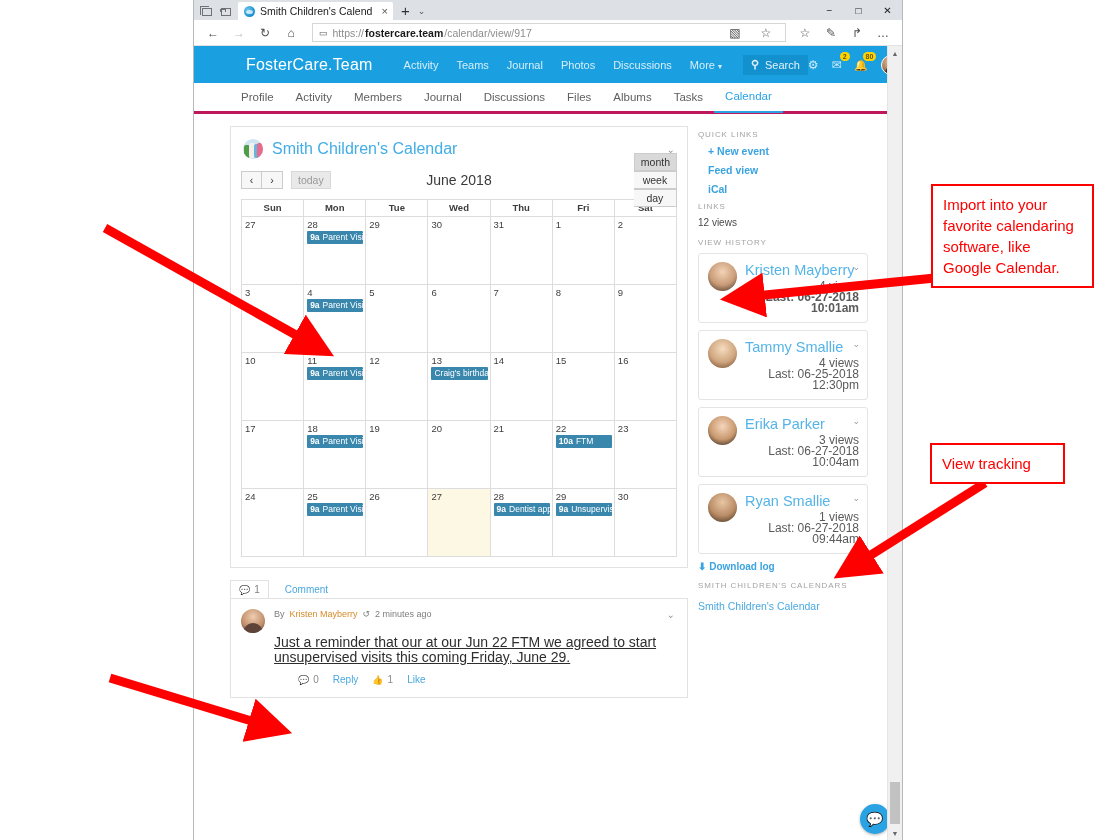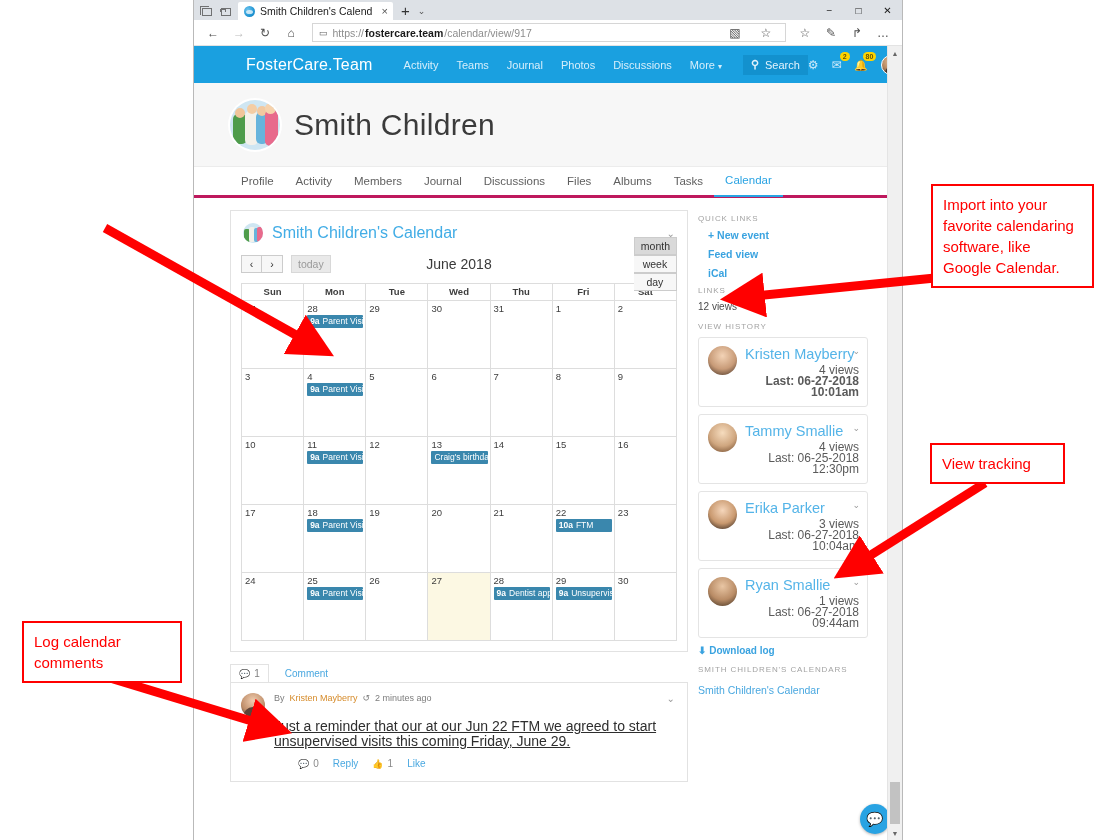--- a/index.html
+++ b/index.html
@@ -306,33 +306,20 @@
             <span class="badge">2</span>
           </span>
           <span class="nav-ico">
             <span style="font-size:11px">🔔</span>
             <span class="badge">80</span>
           </span>
           <span class="nav-avatar"></span>
         </div>
       </div>
 
-      <div class="profile-hero">
-        <div class="hero-avatar">
-          <span class="kid" style="left:3px;top:14px;width:14px;height:30px;background:#4f9c4b;border-radius:5px"></span>
-          <span class="kid" style="left:5px;top:8px;width:10px;height:10px;background:#f0c59a;border-radius:50%"></span>
-          <span class="kid" style="left:15px;top:11px;width:13px;height:34px;background:#f3f1ea;border-radius:5px"></span>
-          <span class="kid" style="left:17px;top:4px;width:10px;height:10px;background:#f4cda4;border-radius:50%"></span>
-          <span class="kid" style="left:26px;top:12px;width:12px;height:32px;background:#67b4dc;border-radius:5px"></span>
-          <span class="kid" style="left:27px;top:6px;width:10px;height:10px;background:#f2c9a0;border-radius:50%"></span>
-          <span class="kid" style="left:35px;top:10px;width:13px;height:36px;background:#e86a8c;border-radius:5px"></span>
-          <span class="kid" style="left:35px;top:3px;width:11px;height:11px;background:#f6d2ac;border-radius:50%"></span>
-        </div>
-        <div class="hero-title">Smith Children</div>
-      </div>
 
       <div class="tabs-row">
         <span class="ptab">Profile</span>
         <span class="ptab">Activity</span>
         <span class="ptab">Members</span>
         <span class="ptab">Journal</span>
         <span class="ptab">Discussions</span>
         <span class="ptab">Files</span>
         <span class="ptab">Albums</span>
         <span class="ptab">Tasks</span>
@@ -616,15 +603,14 @@
       </marker>
     </defs>
     <line x1="105" y1="228" x2="312" y2="344" stroke="#ff0000" stroke-width="9" marker-end="url(#ah)"></line>
     <line x1="935" y1="278" x2="745" y2="297" stroke="#ff0000" stroke-width="9" marker-end="url(#ah)"></line>
     <line x1="985" y1="483" x2="855" y2="565" stroke="#ff0000" stroke-width="9" marker-end="url(#ah)"></line>
     <line x1="110" y1="678" x2="268" y2="726" stroke="#ff0000" stroke-width="9" marker-end="url(#ah)"></line>
   </svg>
 
   <div class="callout" style="left:931px; top:184px; width:163px;">Import into your favorite calendaring software, like Google Calendar.</div>
   <div class="callout" style="left:930px; top:443px; width:135px;">View tracking</div>
-  <div class="callout" style="left:22px; top:621px; width:160px;">Log calendar comments</div>
 
 </div>
 
 </body></html>

